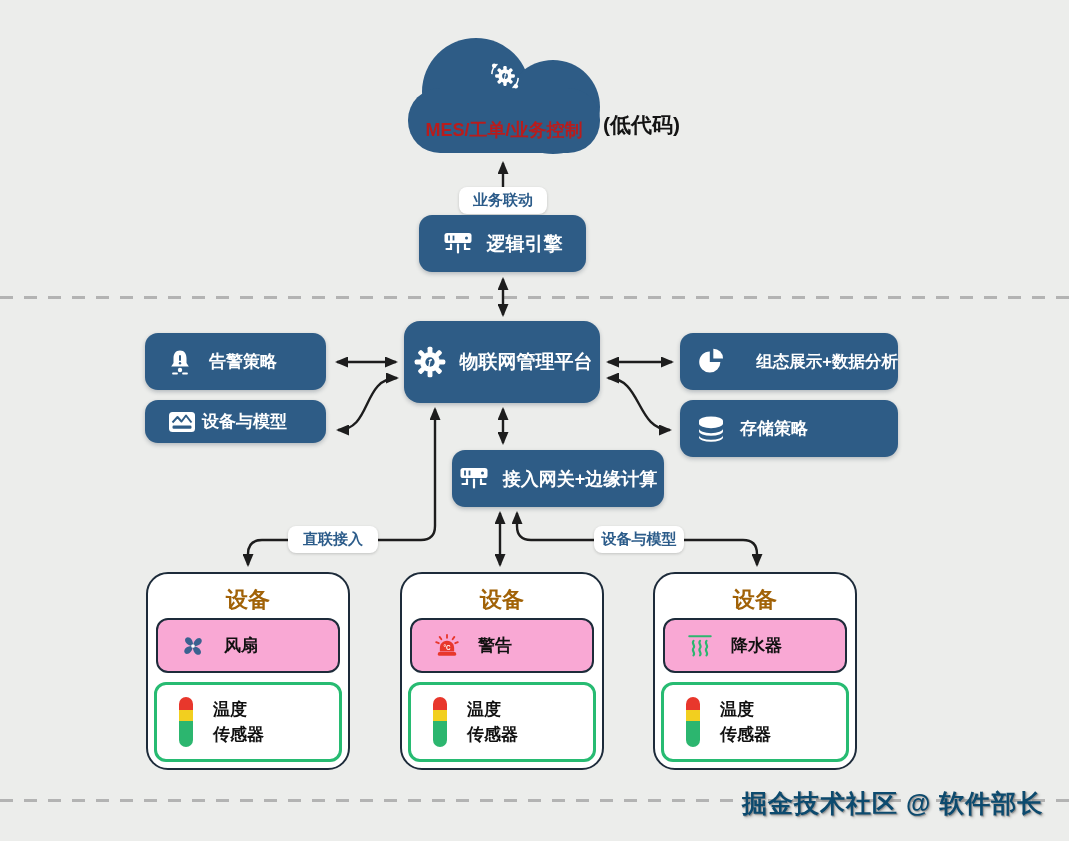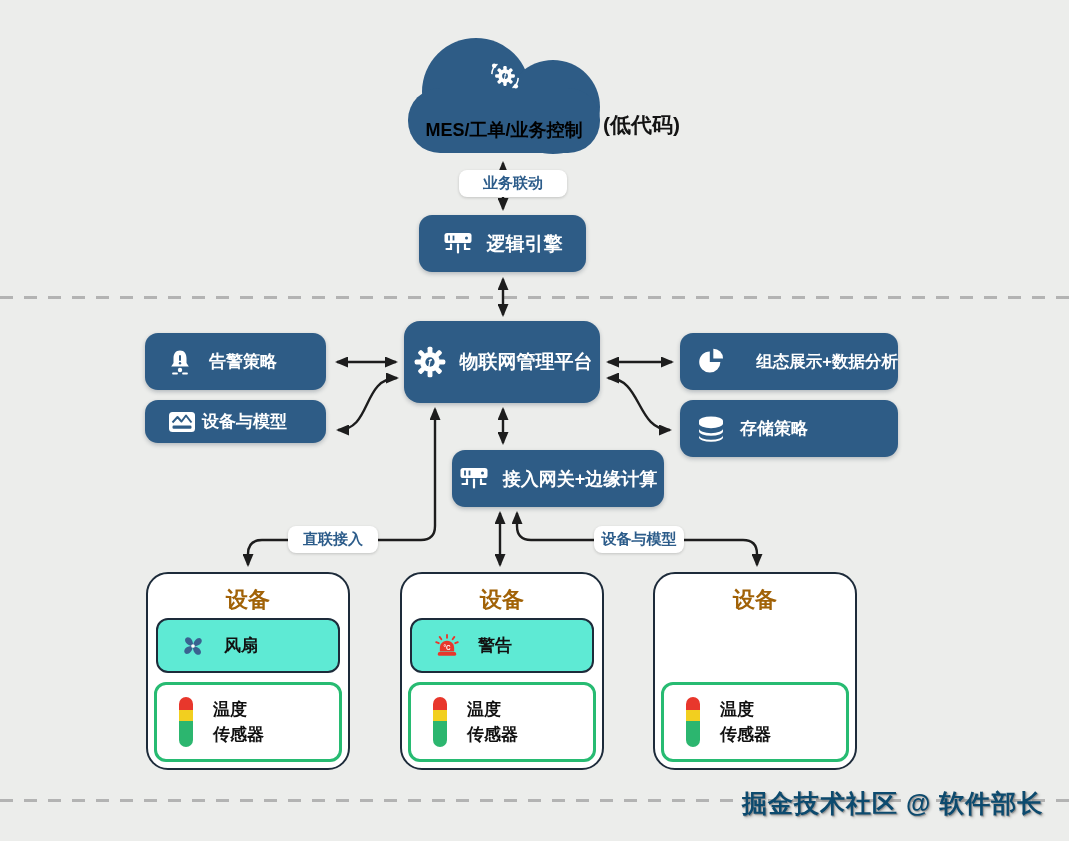--- a/index.html
+++ b/index.html
@@ -26,41 +26,41 @@
   .center { justify-content:center; }
 
   
   .cloud { position:absolute; left:408px; top:38px; width:192px; height:115px; }
   .cloud .blob { position:absolute; background:#2e5c86; }
   .cloud .c1 { left:14px; top:0;  width:108px; height:108px; border-radius:50%; }
   .cloud .c2 { left:98px; top:22px; width:94px;  height:94px;  border-radius:50%; }
   .cloud .base { left:0; top:50px; width:192px; height:65px; border-radius:32px; }
   .cloud .cicon { position:absolute; left:81px; top:22px; }
   .cloud .clabel { position:absolute; left:0; top:80px; width:100%; text-align:center;
-                   color:#000000; font-weight:bold; font-size:18px; }
+                   color:#b91c1c; font-weight:bold; font-size:18px; }
   .cloudnote { position:absolute; left:603px; top:111px; font-size:21px; font-weight:bold; color:#141414; }
 
   
   .pill {
     position:absolute; background:#fff; border-radius:8px;
     display:flex; align-items:center; justify-content:center;
     color:#2c5c8a; font-weight:bold; font-size:15px;
     box-shadow:0 1px 3px rgba(0,0,0,.18);
   }
 
   
   .devbox {
     position:absolute; top:572px; width:204px; height:198px;
     background:#fff; border:2.5px solid #1d2b3a; border-radius:22px;
     box-sizing:border-box;
   }
   .dev-title { text-align:center; margin-top:11px; font-weight:bold; font-size:22px; color:#a16207; }
   .dev-item {
     position:absolute; left:8px; right:8px; top:44px; height:55px;
-    border:2px solid #1d2b3a; border-radius:12px; background:#5eead4;
+    border:2px solid #1d2b3a; border-radius:12px; background:#f9a8d4;
     display:flex; align-items:center; gap:18px; padding-left:22px; box-sizing:border-box;
   }
   .dev-sensor {
     position:absolute; left:6px; right:6px; top:108px; height:80px;
     border:3px solid #27bb72; border-radius:12px; background:#fff;
     display:flex; align-items:center; gap:20px; padding-left:22px; box-sizing:border-box;
   }
   .dev-label { font-weight:bold; font-size:17px; color:#111; line-height:1.5; }
   .level-bar {
     width:14px; height:50px; border-radius:7px;
@@ -125,21 +125,21 @@
       </g>
       <path d="M3,15 A13,13 0 0 1 9,4.5" stroke="#fff" stroke-width="1.6" fill="none"></path>
       <path d="M31,19 A13,13 0 0 1 25,29.5" stroke="#fff" stroke-width="1.6" fill="none"></path>
       <circle cx="17" cy="17" r="3.1" fill="#2e5c86"></circle>
       <text x="17" y="19.6" font-size="7" fill="#fff" text-anchor="middle" font-weight="bold">ƒ</text>
     </svg>
     <div class="clabel">MES/工单/业务控制</div>
   </div>
   <div class="cloudnote">(低代码)</div>
 
-  <div class="pill" style="left:459px; top:170px; width:108px; height:27px;">
+  <div class="pill" style="left:459px; top:187px; width:88px; height:27px;">
     <span>业务联动</span>
   </div>
   <div class="pill" style="left:288px; top:526px; width:90px; height:27px;">
     <span>直联接入</span>
   </div>
   <div class="pill" style="left:594px; top:526px; width:90px; height:27px;">
     <span>设备与模型</span>
   </div>
 
   <div class="bluebox center" style="left:419px; top:215px; width:167px; height:57px; gap:14px; font-size:19px;">
@@ -280,20 +280,31 @@
       <div class="level-bar"></div>
       <div class="dev-label">
         <div>温度</div>
         <div>传感器</div>
       </div>
     </div>
   </div>
 
   <div class="devbox" style="left:653px;">
     <div class="dev-title">设备</div>
+    <div class="dev-item">
+      <svg width="26" height="26" viewBox="0 0 28 27">
+        <g stroke="#2cb66f" stroke-width="2.3" fill="none" stroke-linecap="round">
+          <path d="M2.5 3 H25.5"></path>
+          <path d="M7 8 c-2.6 2.8 2.6 5 0 7.8 c-2.6 2.8 2.6 5 0 7.8"></path>
+          <path d="M14 8 c-2.6 2.8 2.6 5 0 7.8 c-2.6 2.8 2.6 5 0 7.8"></path>
+          <path d="M21 8 c-2.6 2.8 2.6 5 0 7.8 c-2.6 2.8 2.6 5 0 7.8"></path>
+        </g>
+      </svg>
+      <span class="dev-label">降水器</span>
+    </div>
     <div class="dev-sensor">
       <div class="level-bar"></div>
       <div class="dev-label">
         <div>温度</div>
         <div>传感器</div>
       </div>
     </div>
   </div>
 
   <div class="watermark">掘金技术社区 @ 软件部长</div>

